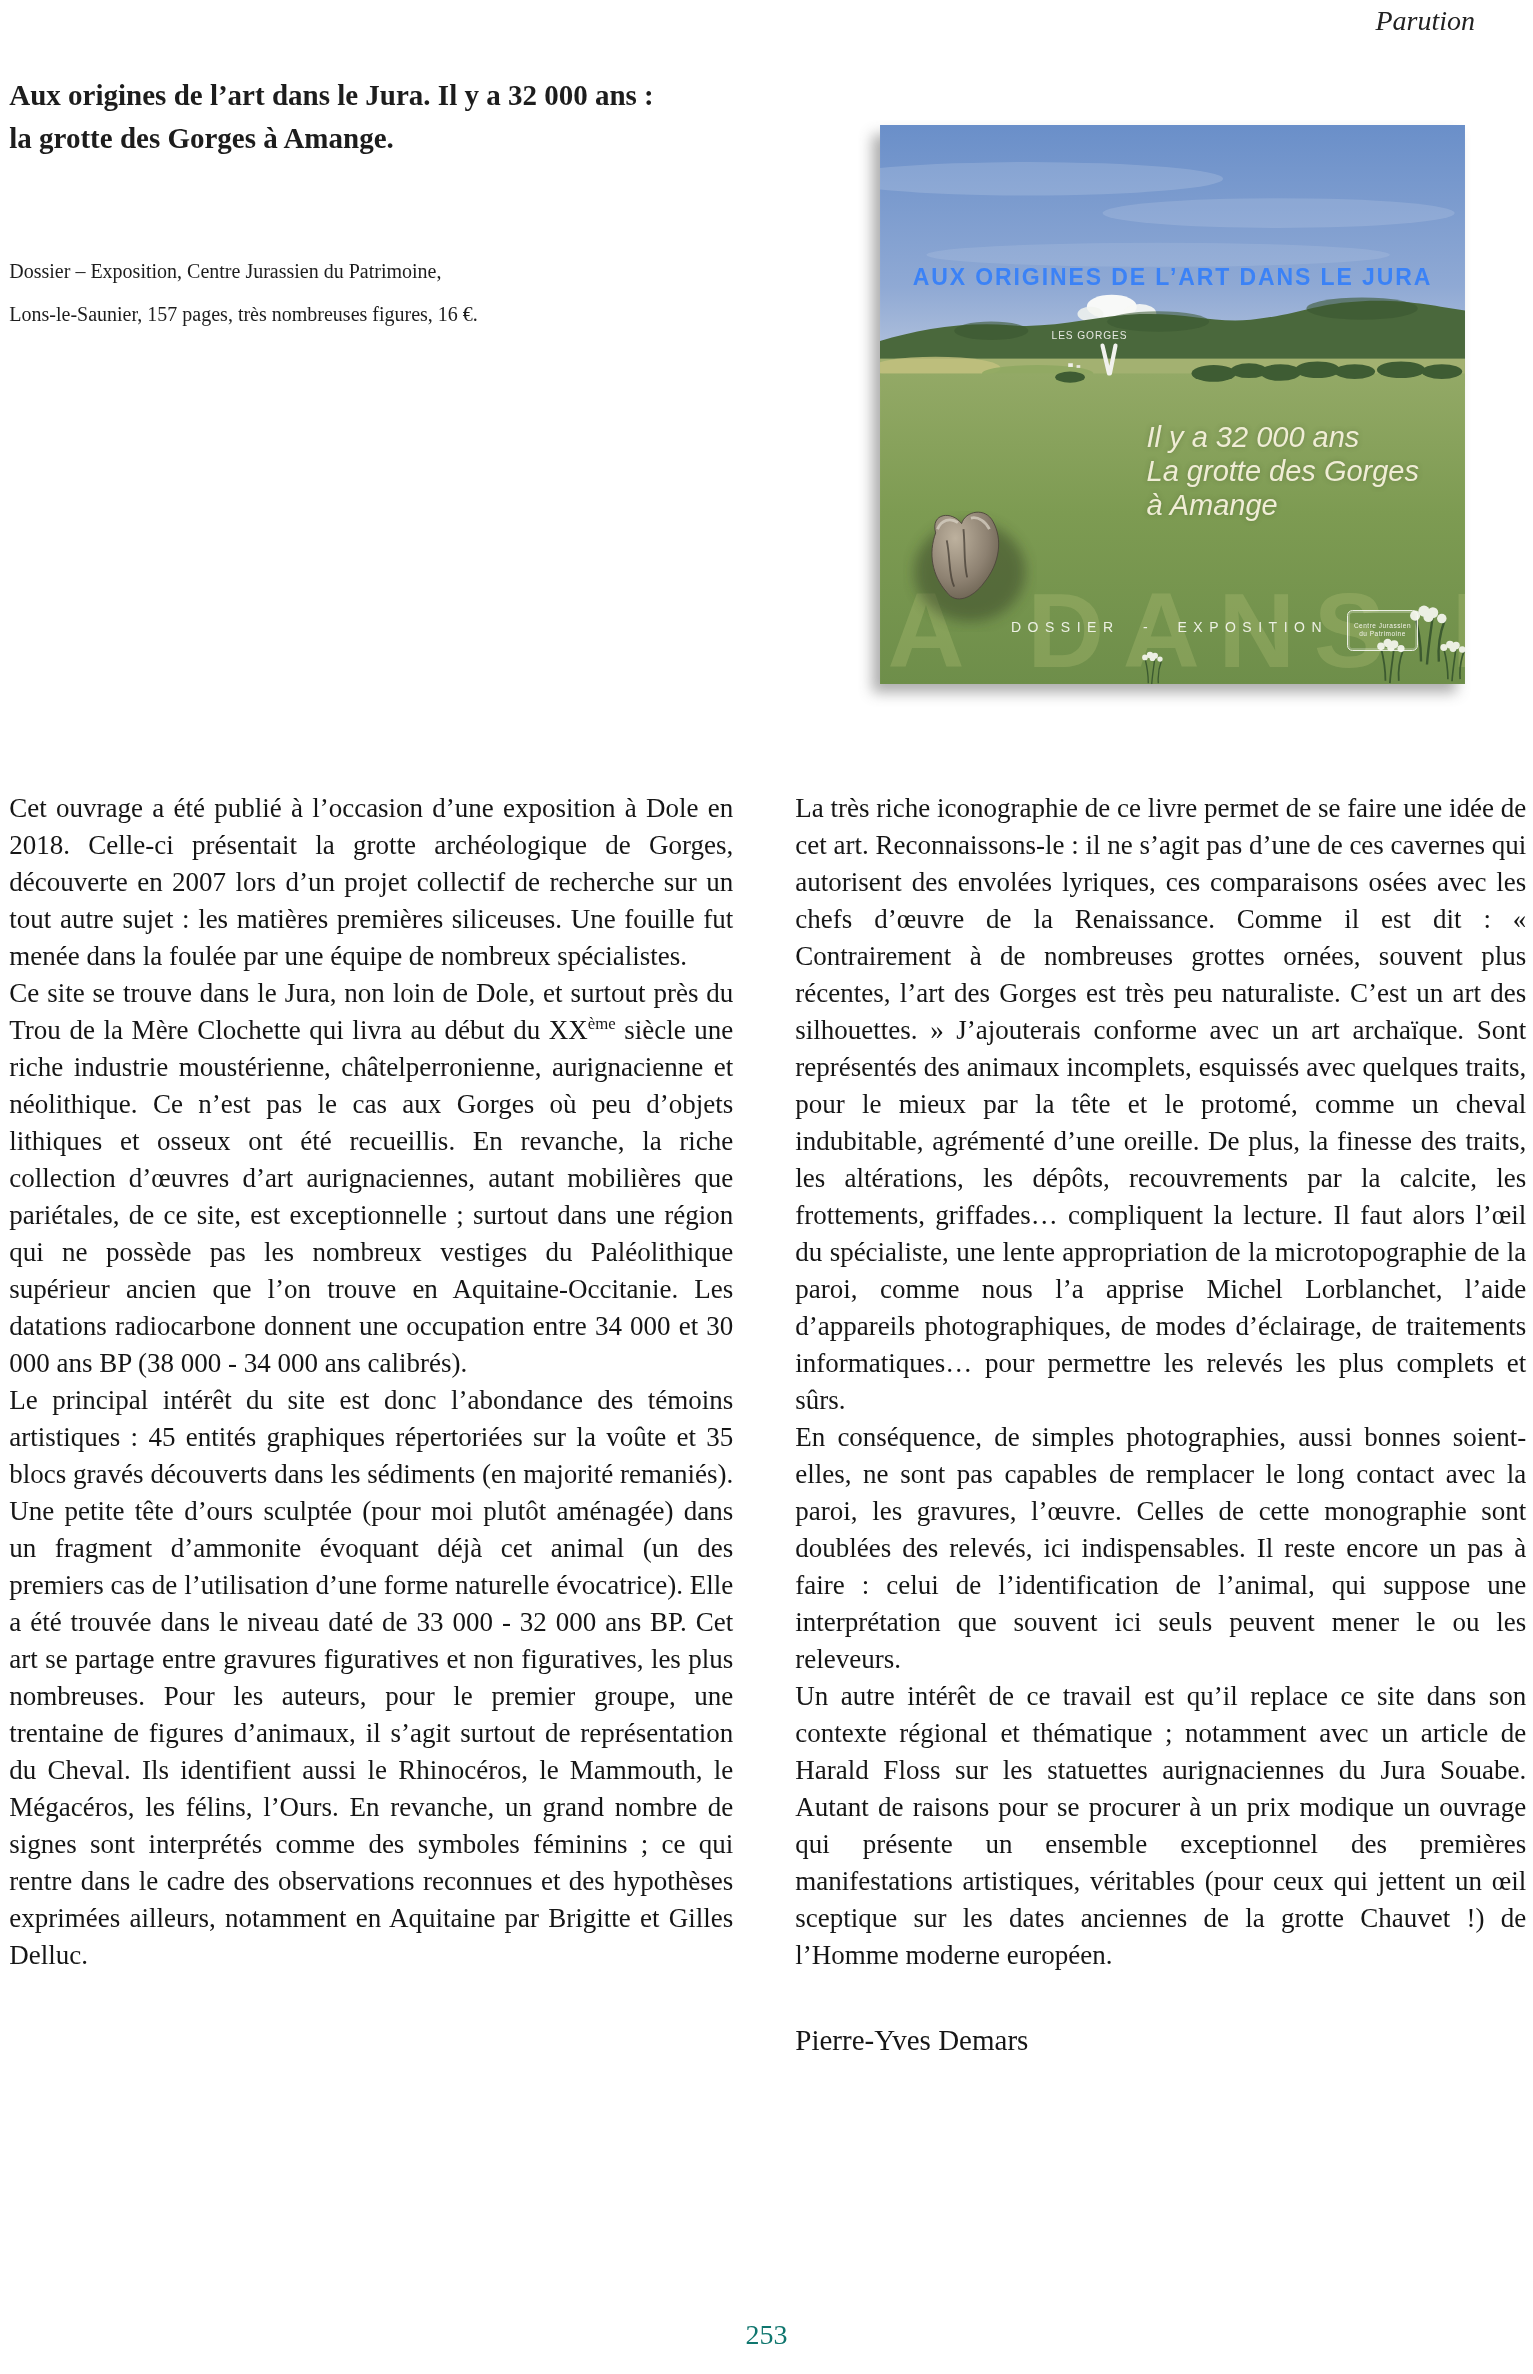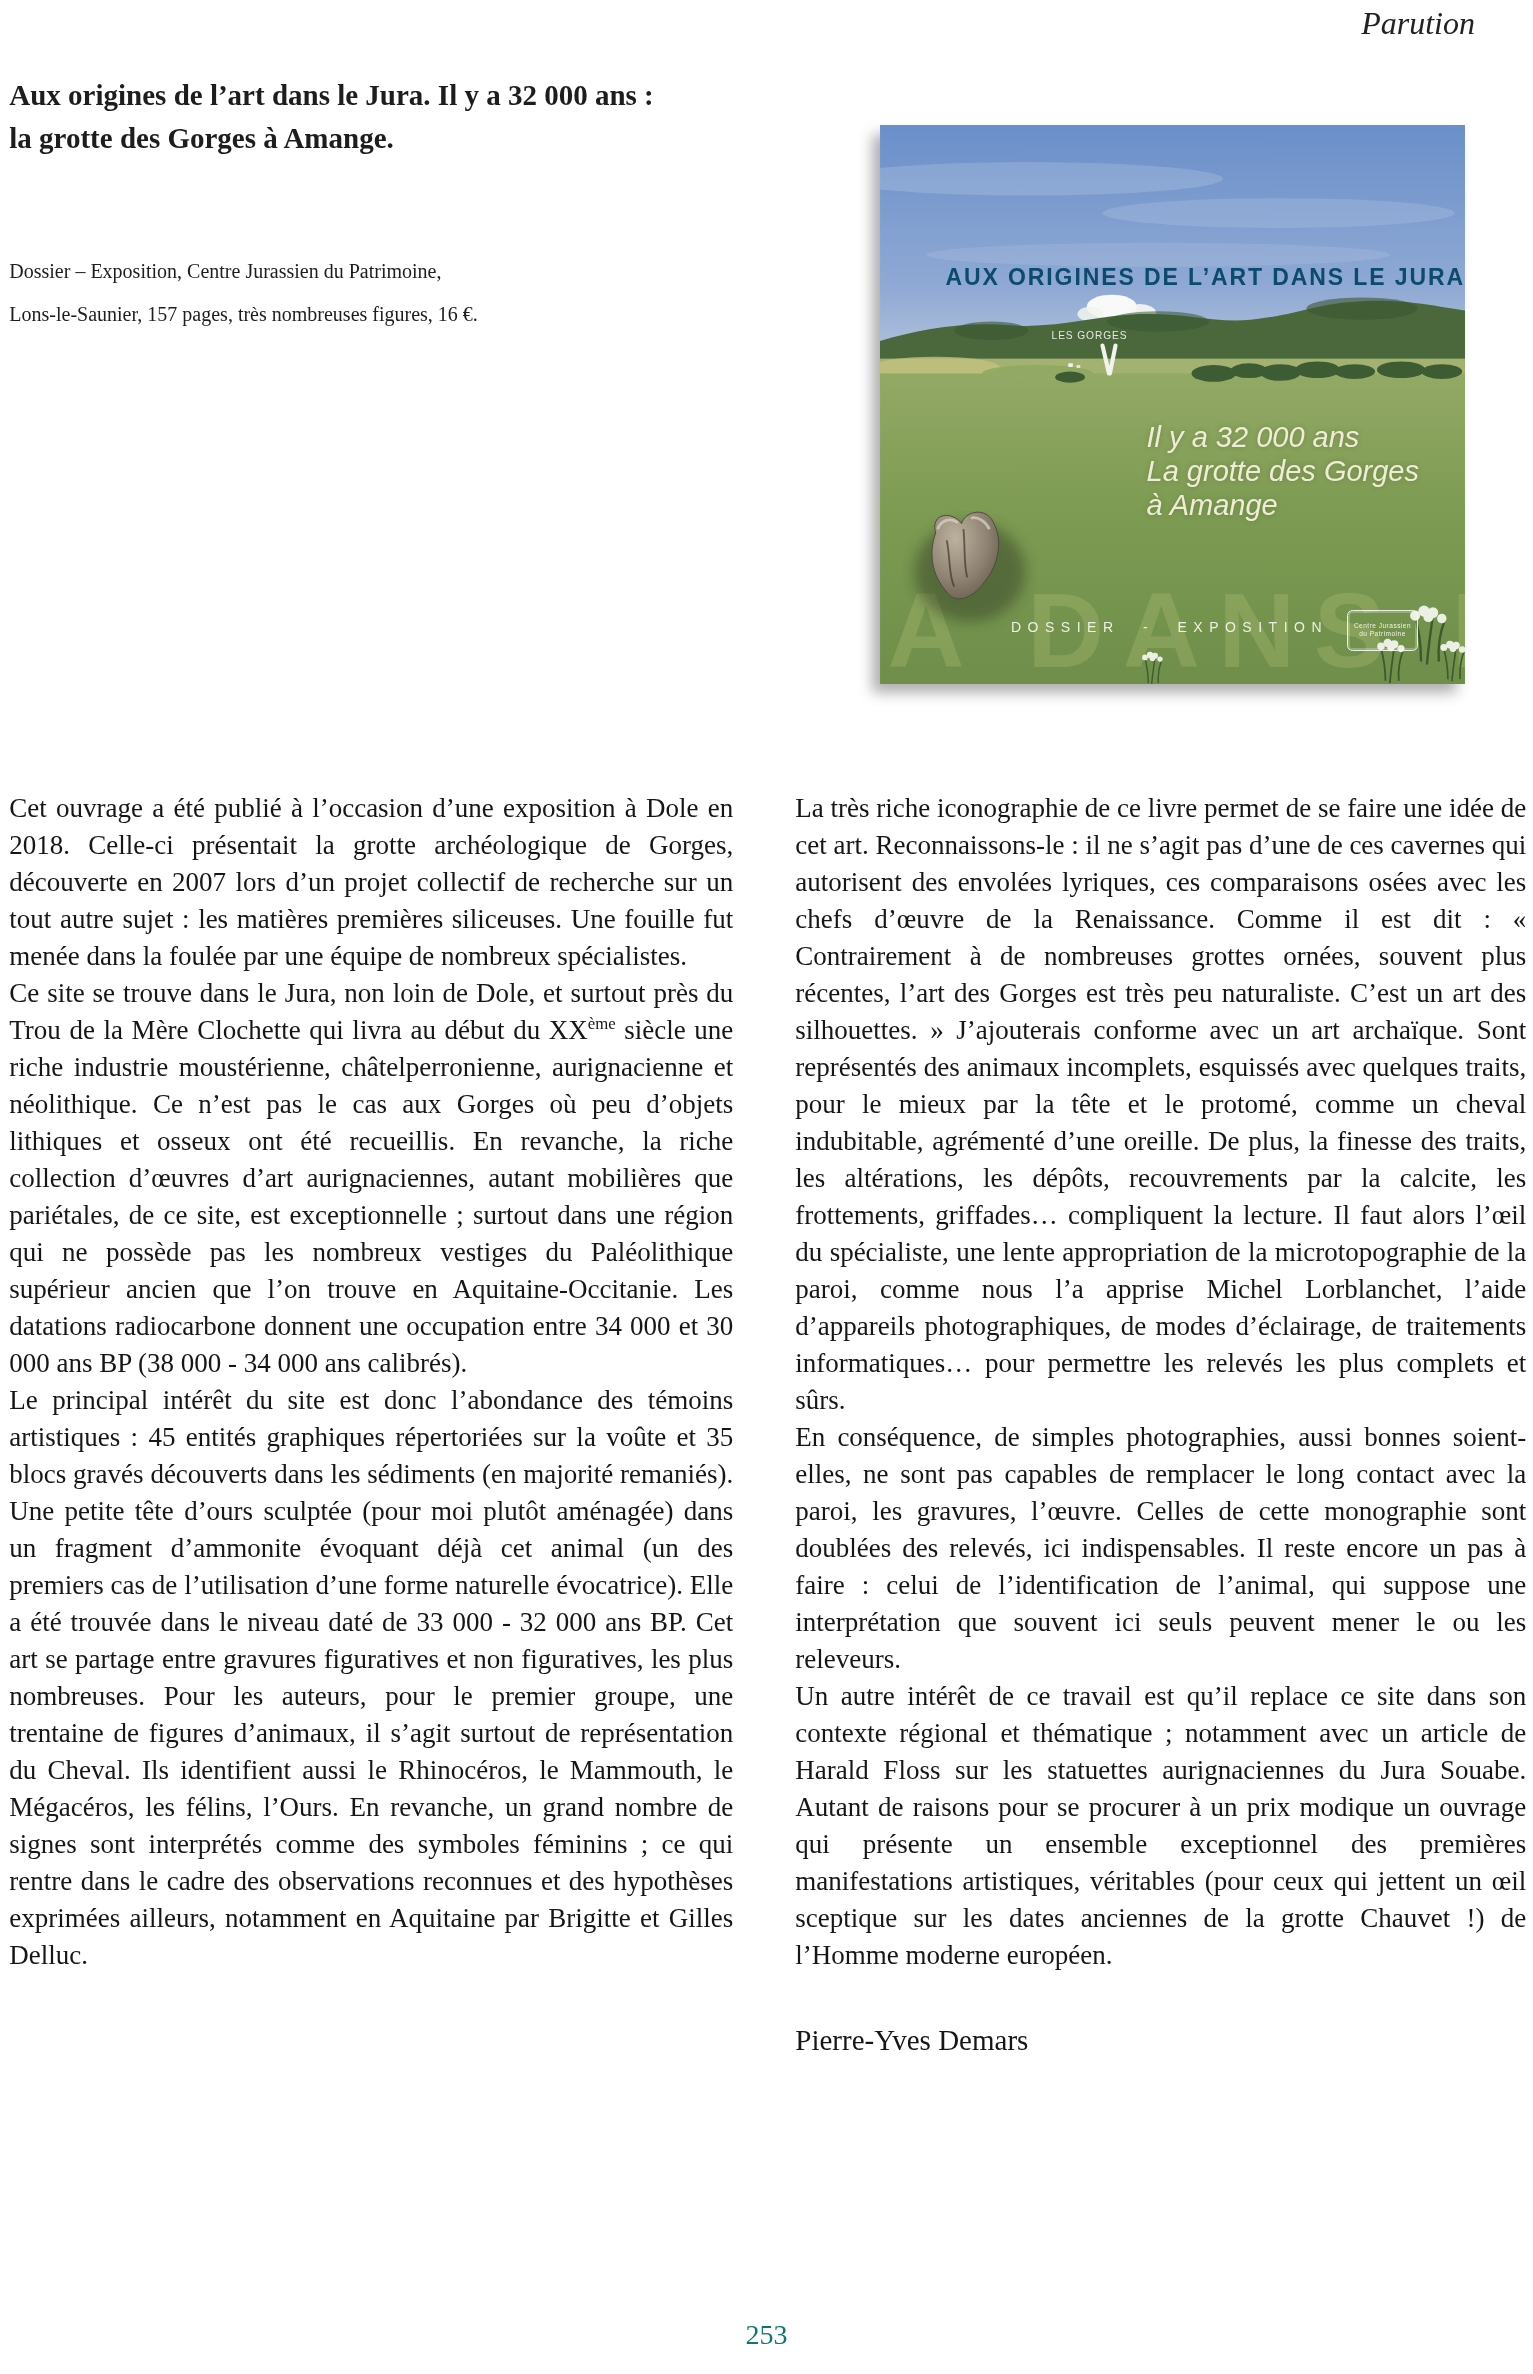--- a/index.html
+++ b/index.html
@@ -3,42 +3,42 @@
 <meta charset="utf-8">
 <style>
   html,body{margin:0;padding:0;background:#ffffff;}
   .page{
     position:relative;width:1533px;height:2375px;background:#ffffff;
     font-family:"Liberation Serif",serif;color:#161616;overflow:hidden;
   }
   
   .running-head{
     position:absolute;top:4.6px;right:58px;
-    font-style:italic;font-size:32px;color:#222;
+    font-style:italic;font-size:28px;color:#222;
   }
   
   .title-block{
     position:absolute;left:9.3px;top:74px;width:742px;
     font-weight:bold;font-size:29px;line-height:43px;color:#1d1d1d;
   }
   .biblio-block{
     position:absolute;left:9.3px;top:250px;width:761px;
     font-size:20px;line-height:43px;color:#1d1d1d;
   }
   
   .cover-wrap{position:absolute;left:867px;top:123px;width:598px;height:570px;background:#fff;}
   .cover-photo{
     position:absolute;left:13px;top:1.9px;width:585px;height:559px;overflow:hidden;
     box-shadow:-8.3px 9.3px 13px rgba(70,70,70,.45);
     font-family:"Liberation Sans",sans-serif;
   }
   .cover-photo svg{position:absolute;left:0;top:0;}
   .cover-title{
-    position:absolute;left:0;right:0;top:139px;text-align:right;
-    color:#0c4a6e;font-size:23px;font-weight:bold;letter-spacing:1.9px;white-space:nowrap;
+    position:absolute;left:0;right:0;top:139px;text-align:center;
+    color:#3b82f6;font-size:23px;font-weight:bold;letter-spacing:1.9px;white-space:nowrap;
   }
   .site-label{
     position:absolute;left:154px;top:205px;width:111px;text-align:center;
     font-size:10.2px;letter-spacing:0.9px;color:#e6e8e2;
   }
   .cover-sub{
     position:absolute;right:46px;top:295px;text-align:left;
     font-style:italic;font-size:29px;line-height:34px;color:#f0edd6;
     text-shadow:0 0 5.6px rgba(60,80,40,.35);
   }

